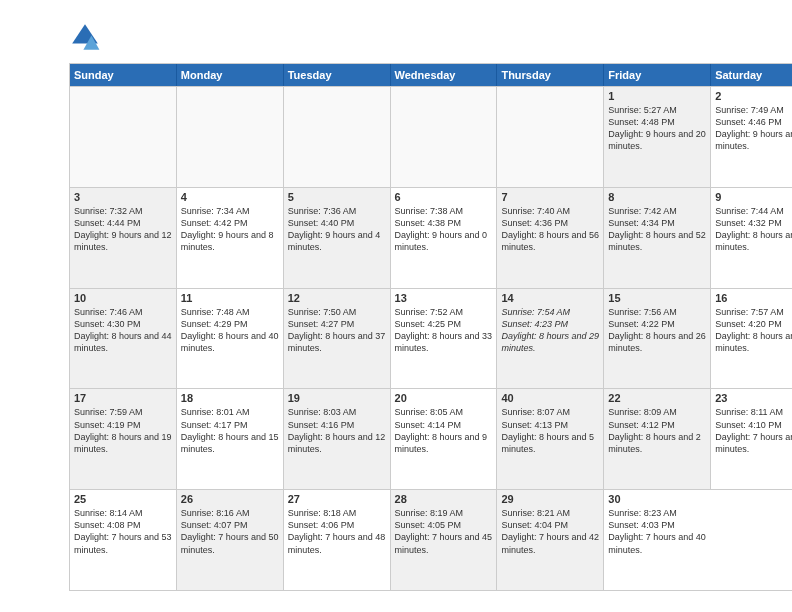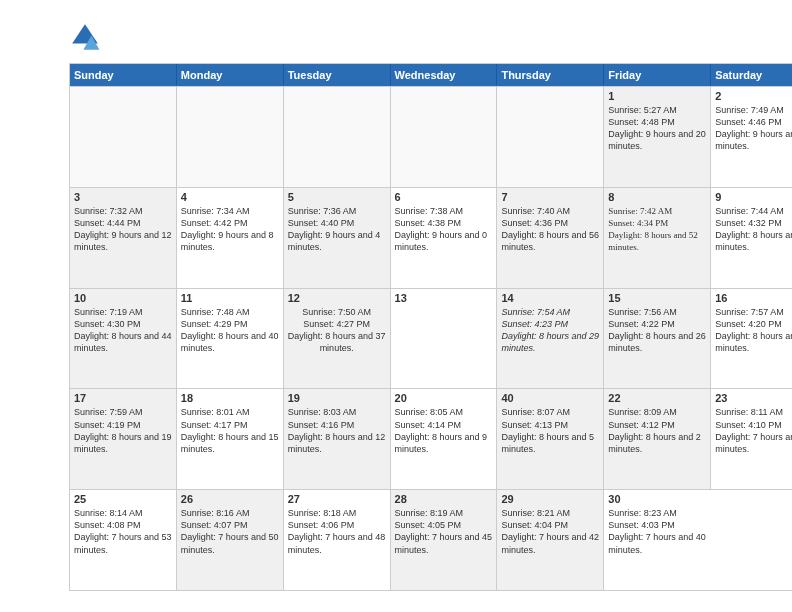--- a/index.html
+++ b/index.html
@@ -192,52 +192,55 @@
 Daylight: 9 hours and 0 minutes.</div>
           </div>
           <div class="cal-cell shaded">
             <div class="day-num">7</div>
             <div class="cell-text" style="white-space: pre-line;">Sunrise: 7:40 AM
 Sunset: 4:36 PM
 Daylight: 8 hours and 56 minutes.</div>
           </div>
           <div class="cal-cell shaded">
             <div class="day-num">8</div>
-            <div class="cell-text" style="white-space: pre-line; font-family: Liberation Serif, serif;">Sunrise: 7:42 AM
+            <div class="cell-text" style="white-space: pre-line;">Sunrise: 7:42 AM
 Sunset: 4:34 PM
 Daylight: 8 hours and 52 minutes.</div>
           </div>
           <div class="cal-cell">
             <div class="day-num">9</div>
             <div class="cell-text" style="white-space: pre-line;">Sunrise: 7:44 AM
 Sunset: 4:32 PM
 Daylight: 8 hours and 48 minutes.</div>
           </div>
         </div>
         <div class="cal-row">
           <div class="cal-cell shaded">
             <div class="day-num">10</div>
-            <div class="cell-text" style="white-space: pre-line;">Sunrise: 7:19 AM
+            <div class="cell-text" style="white-space: pre-line;">Sunrise: 7:46 AM
 Sunset: 4:30 PM
 Daylight: 8 hours and 44 minutes.</div>
           </div>
           <div class="cal-cell">
             <div class="day-num">11</div>
             <div class="cell-text" style="white-space: pre-line;">Sunrise: 7:48 AM
 Sunset: 4:29 PM
 Daylight: 8 hours and 40 minutes.</div>
           </div>
           <div class="cal-cell shaded">
             <div class="day-num">12</div>
-            <div class="cell-text" style="white-space: pre-line; text-align: center;">Sunrise: 7:50 AM
+            <div class="cell-text" style="white-space: pre-line;">Sunrise: 7:50 AM
 Sunset: 4:27 PM
 Daylight: 8 hours and 37 minutes.</div>
           </div>
           <div class="cal-cell">
             <div class="day-num">13</div>
+            <div class="cell-text" style="white-space: pre-line;">Sunrise: 7:52 AM
+Sunset: 4:25 PM
+Daylight: 8 hours and 33 minutes.</div>
           </div>
           <div class="cal-cell shaded">
             <div class="day-num">14</div>
             <div class="cell-text" style="white-space: pre-line; font-style: italic;">Sunrise: 7:54 AM
 Sunset: 4:23 PM
 Daylight: 8 hours and 29 minutes.</div>
           </div>
           <div class="cal-cell shaded">
             <div class="day-num">15</div>
             <div class="cell-text" style="white-space: pre-line;">Sunrise: 7:56 AM

